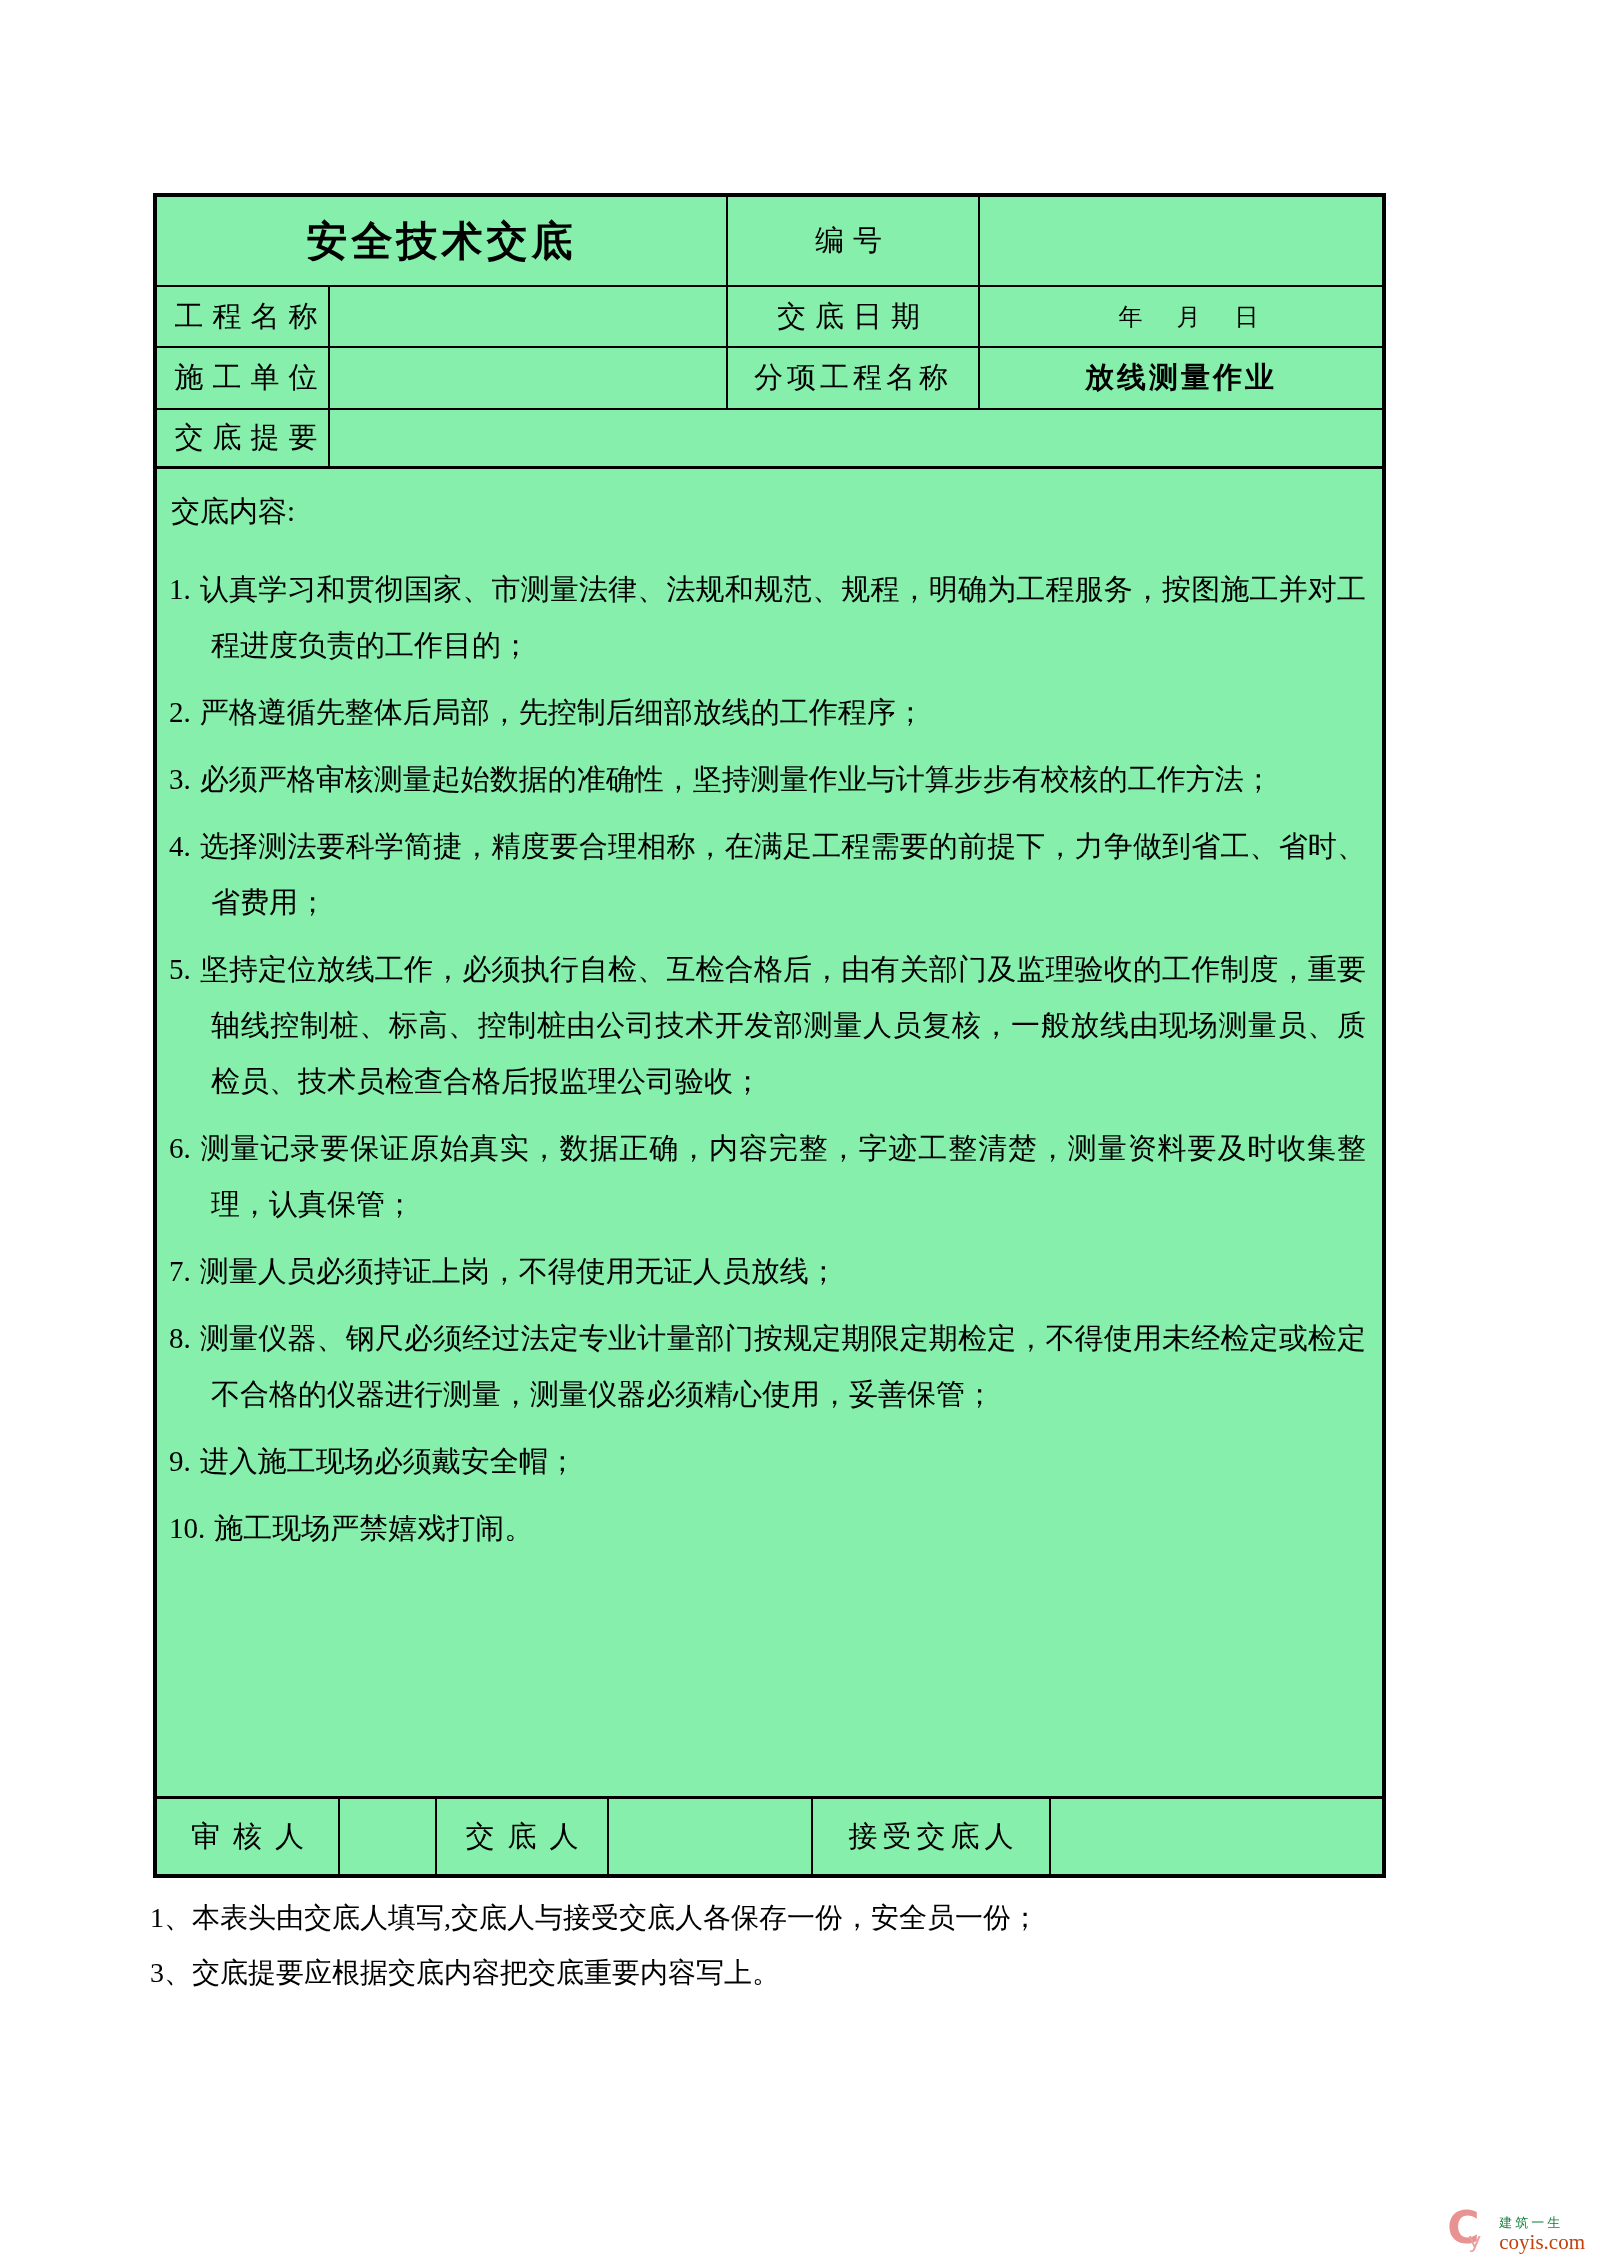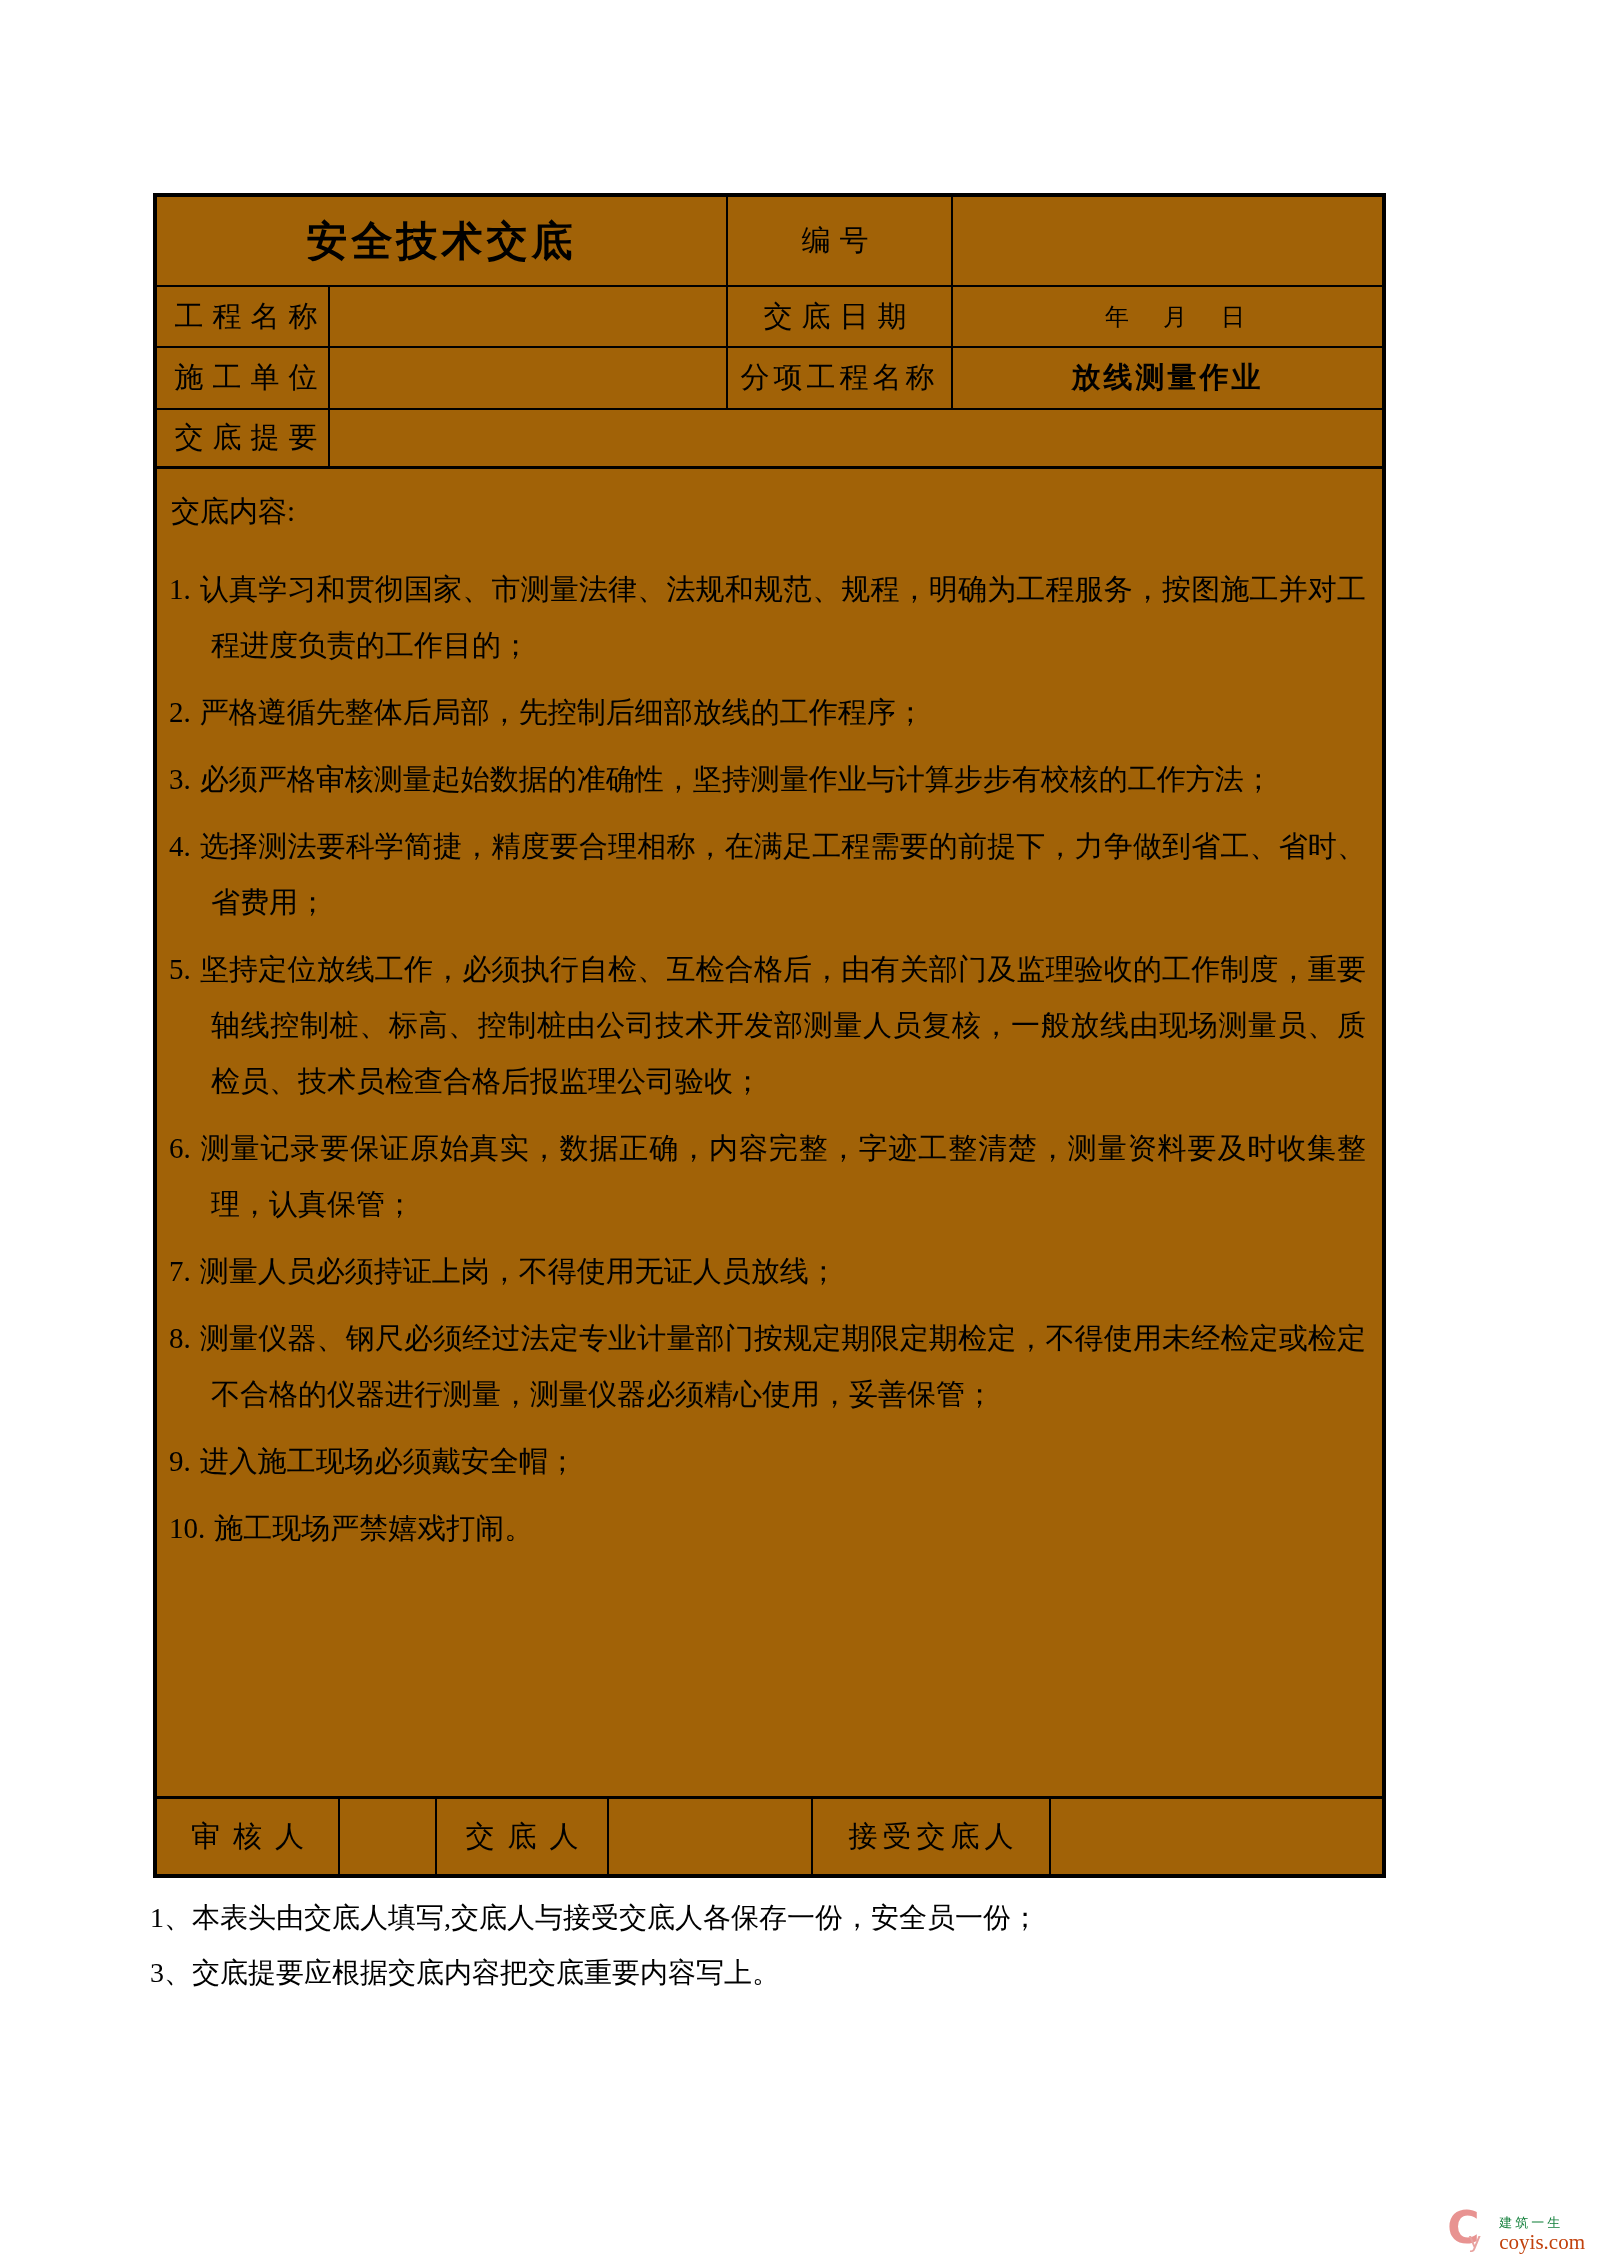--- a/index.html
+++ b/index.html
@@ -4,41 +4,41 @@
 <style>
   html,body { margin:0; padding:0; background:#ffffff; }
   .page {
     position:relative; width:1600px; height:2262px; background:#ffffff;
     font-family:"Liberation Serif","DejaVu Serif",serif; color:#000;
     overflow:hidden;
   }
   .doc-table {
     position:absolute; left:153px; top:193px; width:1233px; height:1685px;
     border:4px solid #000; box-sizing:border-box;
-    display:flex; flex-direction:column; background:#a16207;
+    display:flex; flex-direction:column; background:#86efac;
   }
   .row { display:flex; box-sizing:border-box; border-bottom:2px solid #000; }
   .cell {
     box-sizing:border-box; border-right:2px solid #000;
     display:flex; align-items:center; justify-content:center;
     overflow:hidden;
   }
   .cell:last-child { border-right:none; }
 
   .r-title { height:90px; }
   .r-info  { height:61px; }
   .r-info2 { height:62px; }
   .r-summary { height:59px; border-bottom:3px solid #000; }
   .r-content { height:1330px; border-bottom:3px solid #000; }
   .r-sign { flex:1; border-bottom:none; }
 
   .w-span12 { width:571px; }
   .w-c1 { width:173px;padding-left:16px; }
   .w-c2 { width:398px; }
-  .w-c3 { width:225px; }
+  .w-c3 { width:252px; }
   .w-rest { flex:1; }
 
   .title-text { font-size:41px; font-weight:bold; letter-spacing:4px; }
   .lab { font-size:29px; letter-spacing:9px; }
   .lab-long { letter-spacing:4px; }
   .val-center { font-size:24px; letter-spacing:5px;padding-left:20px; }
   .val-bold { font-size:29px; font-weight:bold; letter-spacing:3px; }
 
   .content-cell {
     display:block; padding:14px 16px 0 12px;

